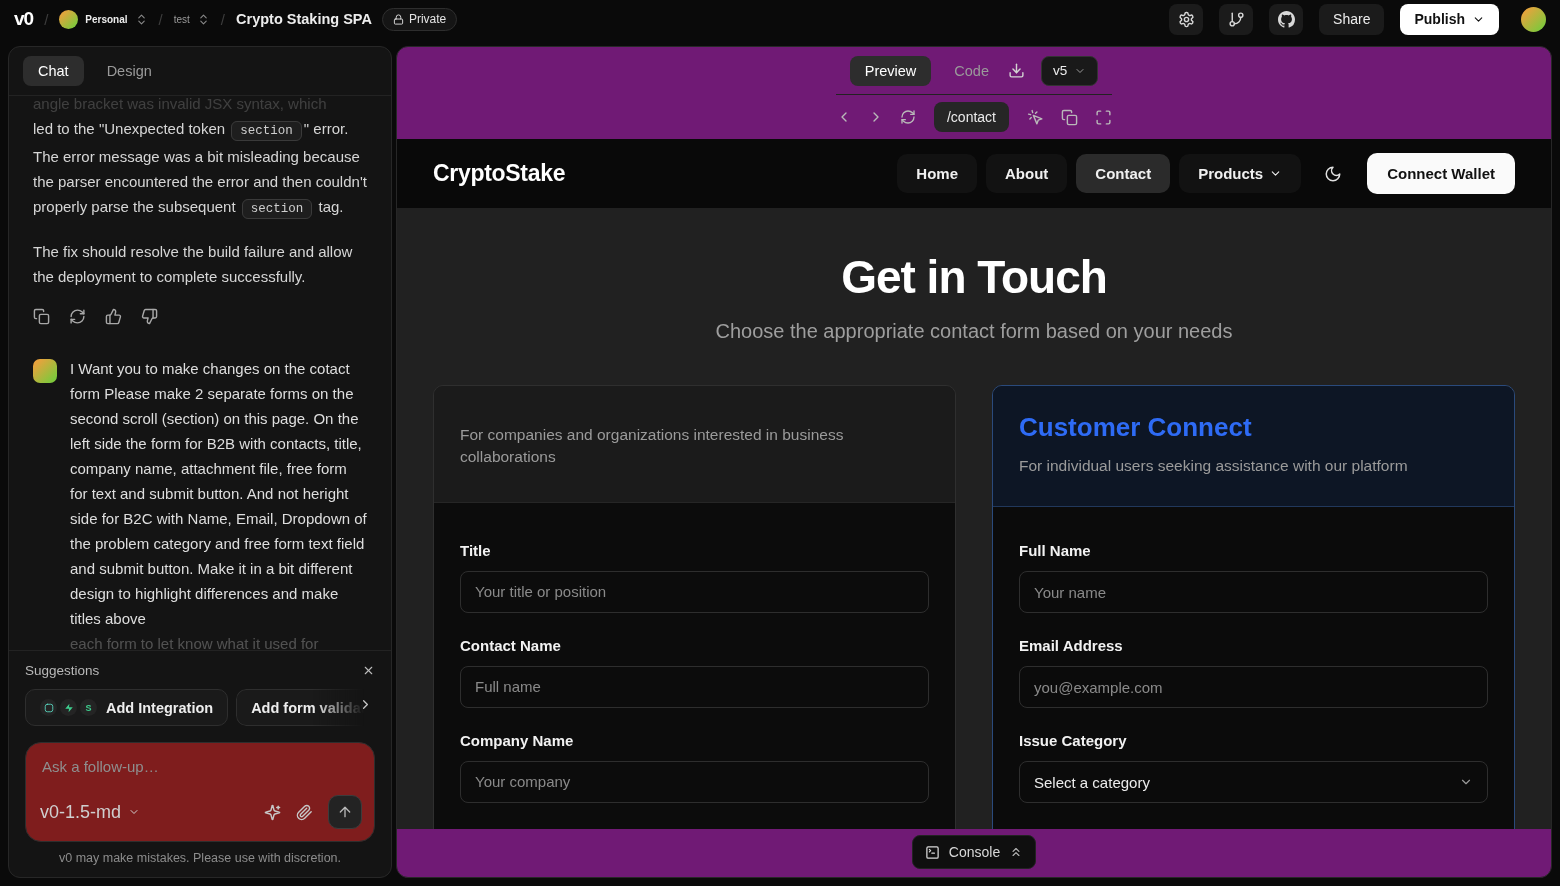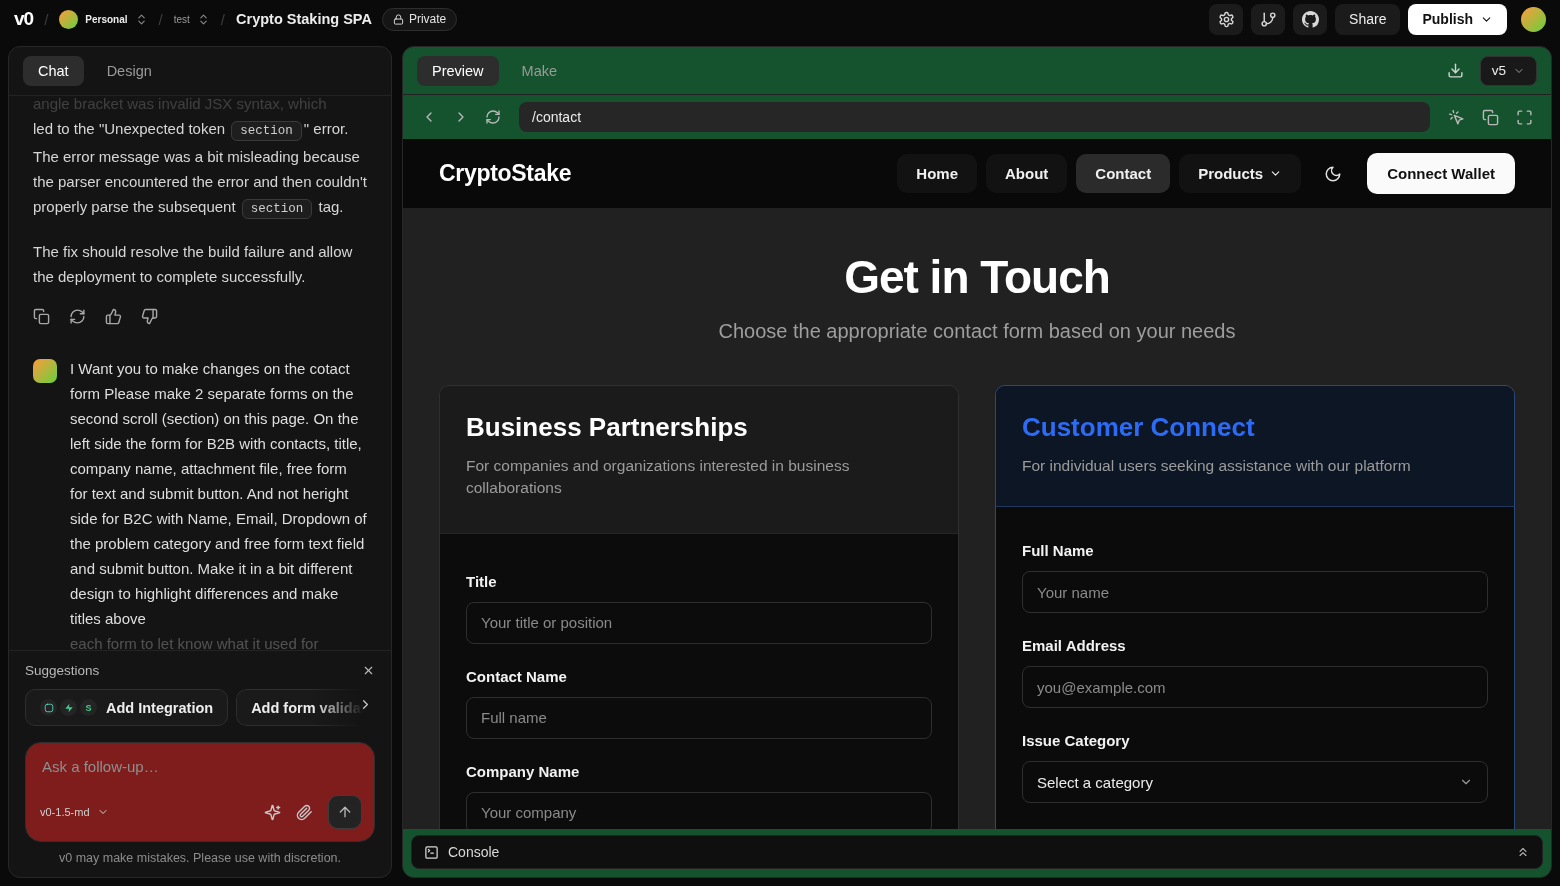--- a/index.html
+++ b/index.html
@@ -18,31 +18,31 @@
   .topbar { height:38px; display:flex; align-items:center; justify-content:space-between; padding:0 14px; }
   .tb-left { display:flex; align-items:center; }
   .v0-logo { font-weight:800; font-size:19px; color:#fff; letter-spacing:-1px; }
   .crumb-sep { color:#3d3d3d; font-size:15px; margin:0 11px; font-weight:300; }
   .crumb { display:flex; align-items:center; gap:7px; font-size:10px; }
   .crumb .dot { width:19px; height:19px; border-radius:50%; background:linear-gradient(135deg,#e8a33d 15%,#7fc83c 85%); }
   .crumb-label { color:#ededed; font-weight:600; }
   .crumb-label.dim { color:#9a9a9a; font-weight:400; }
   .updown { color:#8a8a8a; }
   .badge-private { display:flex; align-items:center; gap:5px; height:23px; padding:4px 10px; border:1px solid #2e2e2e; background:#151515; border-radius:12px; font-size:12px; color:#e3e3e3; margin-left:10px; }
-  .tb-right { display:flex; align-items:center; gap:8px; }
+  .tb-right { display:flex; align-items:center; gap:16px; }
   .tb-iconbtn { width:34px; height:31px; border-radius:8px; background:#1b1b1b; display:grid; place-items:center; color:#d8d8d8; cursor:pointer; }
   .tb-btn { height:31px; padding:0 14px; border-radius:8px; background:#1b1b1b; color:#ededed; font-size:14px; font-weight:500; display:flex; align-items:center; gap:7px; cursor:pointer; }
   .tb-btn.publish { background:#fff; color:#111; font-weight:600; }
   .tb-avatar { width:25px; height:25px; border-radius:50%; background:linear-gradient(135deg,#e8a33d 15%,#7fc83c 85%); margin-left:6px; }
 
   
-  .main { display:flex; gap:10px; padding:8px; height:848px; }
+  .main { display:flex; gap:4px; padding:8px; height:848px; }
   .panel { border:1px solid #272727; border-radius:12px; background:#141414; overflow:hidden; display:flex; flex-direction:column; }
   .chat-panel { width:384px; flex:none; }
-  .preview-panel { flex:1; background:#14532d; }
+  .preview-panel { flex:1; background:#701a75;align-items:center; }
 
   
   .tabs-row { display:flex; align-items:center; gap:8px; padding:9px 14px; border-bottom:1px solid #232323; }
   .tab { font-size:14.5px; color:#9a9a9a; padding:7px 15px; border-radius:8px; cursor:pointer; }
   .tab.active { background:#2d2d2d; color:#fff; font-weight:500; }
 
   .chat-scroll { flex:1; overflow:hidden; padding:0 24px; font-size:15px; line-height:25px; color:#d6d6d6; position:relative; }
   .clipped-top { opacity:.22; margin-top:-5px; white-space:nowrap; overflow:hidden; }
   .code-chip { font-family:"Liberation Mono","DejaVu Sans Mono",monospace; font-size:12.5px; background:#1e1e1e; border:1px solid #3a3a3a; border-radius:6px; padding:2px 8px; color:#cfcfcf; margin:0 2px; }
   .para2 { margin-top:17px; }
@@ -59,21 +59,21 @@
   .chips { position:relative; display:flex; align-items:center; gap:8px; margin-top:11px; overflow:hidden; }
   .chip { height:37px; border:1px solid #2e2e2e; background:#1a1a1a; border-radius:10px; display:inline-flex; align-items:center; gap:9px; padding:0 14px; font-size:14.5px; font-weight:600; color:#ededed; white-space:nowrap; cursor:pointer; flex:none; }
   .chip.truncated { flex:1 1 auto; overflow:hidden; border-right:none; -webkit-mask-image:linear-gradient(90deg,#000 55%,transparent 92%); mask-image:linear-gradient(90deg,#000 55%,transparent 92%); }
   .chip-icons { display:flex; gap:3px; }
   .mini-ic { width:17px; height:17px; border-radius:50%; background:#242424; display:grid; place-items:center; color:#3ecf8e; font-size:9px; font-weight:700; }
   .chips-more { position:absolute; right:2px; top:8px; color:#c9c9c9; cursor:pointer; }
 
   .composer { margin:16px 16px 6px; border:1px solid #2e2e2e; border-radius:16px; background:#7f1d1d; }
   .composer-input { padding:15px 16px 4px; font-size:15px; color:#8f8f8f; min-height:46px; cursor:text; }
   .composer-bottom { display:flex; align-items:center; gap:15px; padding:6px 12px 12px 14px; }
-  .model-select { display:flex; align-items:center; gap:7px; font-size:11px; color:#cfcfcf; cursor:pointer; }
+  .model-select { display:flex; align-items:center; gap:7px; font-size:18px; color:#cfcfcf; cursor:pointer; }
   .composer-spacer { flex:1; }
   .c-ic { color:#c7c7c7; cursor:pointer; }
   .send-btn { width:34px; height:34px; border-radius:10px; border:1px solid #3c3c3c; background:#232323; display:grid; place-items:center; color:#b9b9b9; cursor:pointer; }
   .disclaimer { text-align:center; font-size:12.5px; color:#8c8c8c; padding:3px 0 12px; }
 
   
   .preview-header { height:48px; display:flex; align-items:center; justify-content:space-between; padding:0 14px; border-bottom:1px solid #222; flex:none; }
   .ph-right { display:flex; align-items:center; gap:12px; }
   .dl-btn { color:#d2d2d2; cursor:pointer; padding:4px; }
   .ver-btn { height:30px; border:1px solid #333; background:#191919; border-radius:8px; display:flex; align-items:center; gap:7px; padding:0 11px; font-size:13.5px; color:#ededed; cursor:pointer; }
@@ -318,21 +318,21 @@
         </span>
       </div>
     </div>
     <div class="disclaimer">v0 may make mistakes. Please use with discretion.</div>
   </section>
 
   <section class="panel preview-panel">
     <div class="preview-header">
       <div class="tabs-row" style="border:none;padding:0">
         <span class="tab active">Preview</span>
-        <span class="tab">Make</span>
+        <span class="tab">Code</span>
       </div>
       <div class="ph-right">
         <span class="dl-btn">
             <svg class="ic" width="17" height="17" viewBox="0 0 24 24">
               <path d="M21 15v4a2 2 0 0 1-2 2H5a2 2 0 0 1-2-2v-4"></path>
               <path d="m7 10 5 5 5-5"></path>
               <path d="M12 15V3"></path>
             </svg>
           </span>
         <span class="ver-btn">
@@ -419,21 +419,20 @@
 
       <div class="hero">
         <div class="hero-title">Get in Touch</div>
         <div class="hero-sub">Choose the appropriate contact form based on your needs</div>
       </div>
 
       <div class="cards">
 
         <div class="card card-b2b">
           <div class="card-head">
-            <div class="card-title">Business Partnerships</div>
             <div class="card-sub">For companies and organizations interested in business collaborations</div>
           </div>
           <div class="card-body">
             <div class="field">
               <label class="field-label">Title</label>
               <input class="tin" placeholder="Your title or position" style="">
             </div>
             <div class="field">
               <label class="field-label">Contact Name</label>
               <input class="tin" placeholder="Full name" style="">

